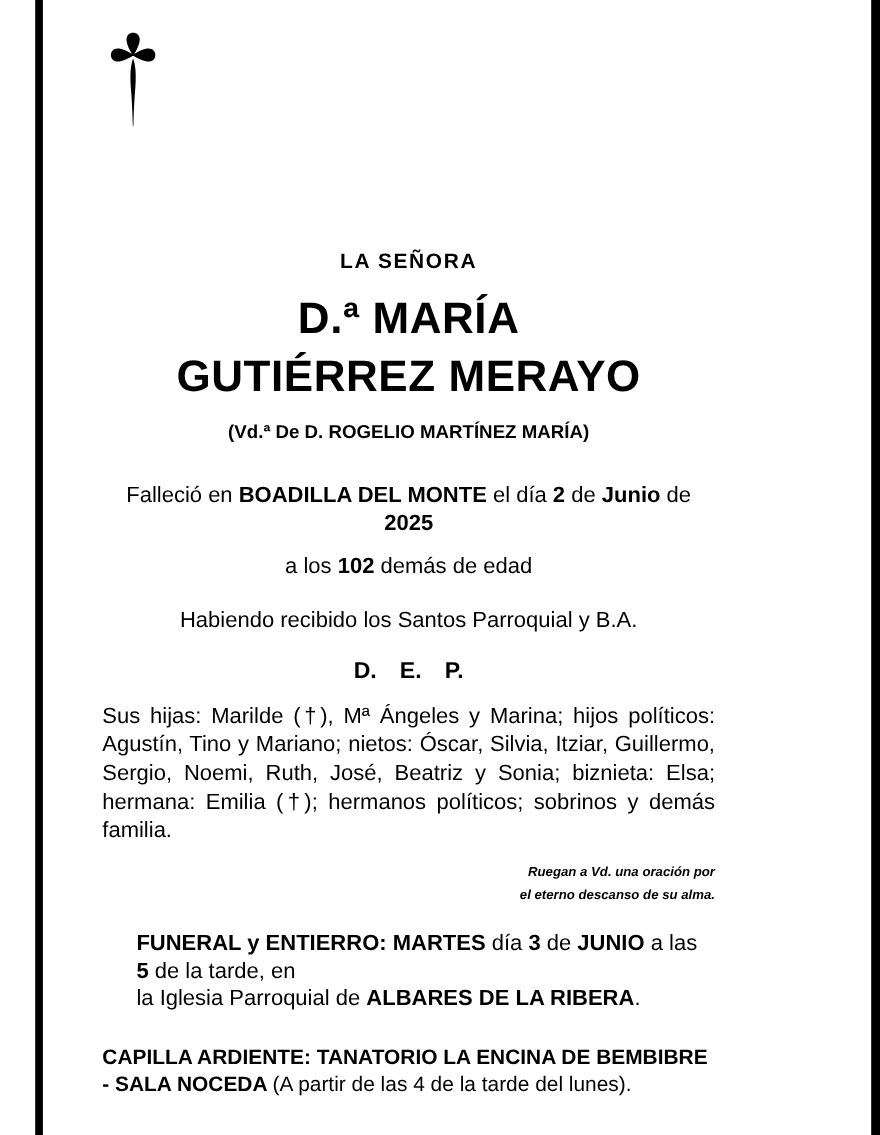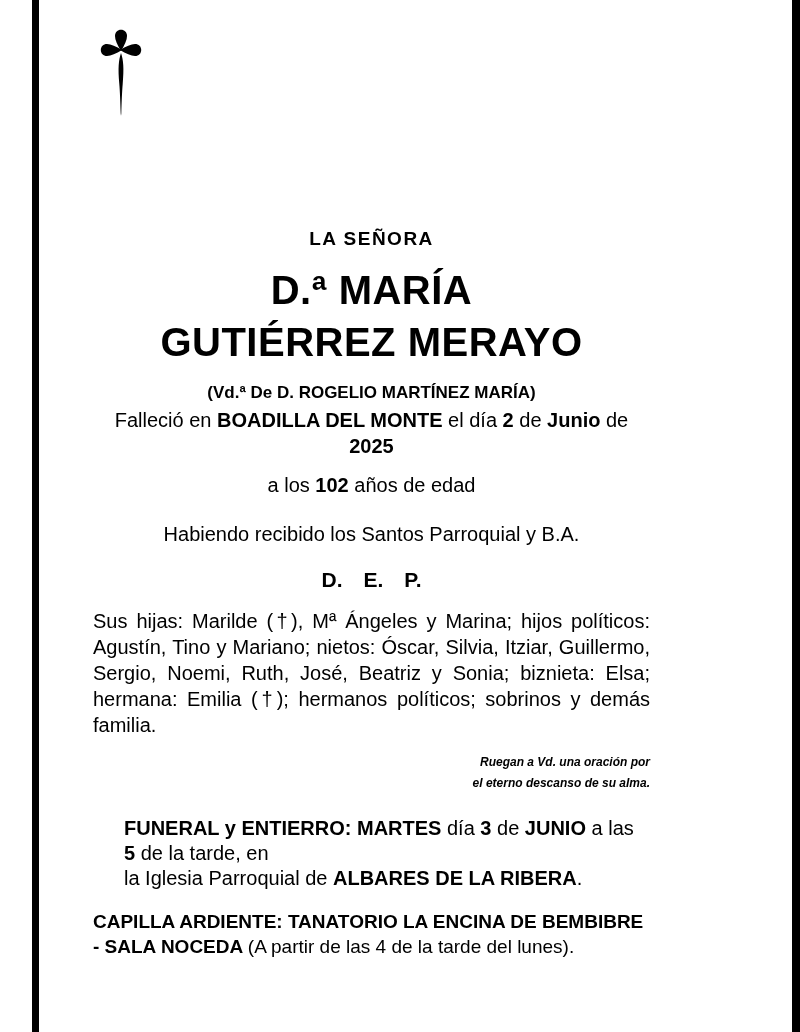--- a/index.html
+++ b/index.html
@@ -40,21 +40,21 @@
     line-height: 52px;
     letter-spacing: 0.5px;
   }
   .widow {
     margin-top: 14px;
     text-align: center;
     font-weight: bold;
     font-size: 17px;
     line-height: 21px;
   }
-  .died   { margin-top: 4px; text-align: center; font-size: 20px; line-height: 26px; }
+  .died   { margin-top: 34px; text-align: center; font-size: 20px; line-height: 26px; }
   .age    { margin-top: 13px; text-align: center; font-size: 20px; line-height: 26px; }
   .sacraments { margin-top: 23px; text-align: center; font-size: 20px; line-height: 26px; }
   .dep {
     margin-top: 20px;
     text-align: center;
     font-weight: bold;
     font-size: 21px;
     line-height: 26px;
   }
   .family {
@@ -71,21 +71,21 @@
     font-size: 12px;
     line-height: 21px;
   }
   .funeral {
     margin-top: 22px;
     font-size: 20px;
     line-height: 25px;
     margin-left: 31px;
   }
   .capilla {
-    margin-top: 18px;
+    margin-top: 28px;
     font-size: 19px;
     line-height: 25px;
   }
   p, h1 { margin: 0; padding: 0; }
   .name, .honorific, .widow, .dep { font-family: "Liberation Sans", "DejaVu Sans", sans-serif; }
   b { font-weight: bold; }
 </style>
 </head>
 <body>
 
@@ -104,21 +104,21 @@
 <div class="content">
 
   <p class="honorific">LA SEÑORA</p>
 
   <h1 class="name"><span>D.ª MARÍA</span><br><span>GUTIÉRREZ MERAYO</span></h1>
 
   <p class="widow">(Vd.ª De D. ROGELIO MARTÍNEZ MARÍA)</p>
 
   <p class="died"><span>Falleció en </span><b>BOADILLA DEL MONTE</b><span> el día </span><b>2</b><span> de </span><b>Junio</b><span> de </span><b>2025</b></p>
 
-  <p class="age"><span>a los </span><b>102</b><span> años de edad</span></p>
+  <p class="age"><span>a los </span><b>102</b><span> demás de edad</span></p>
 
   <p class="sacraments">Habiendo recibido los Santos Parroquial y B.A.</p>
 
   <p class="dep">D. E. P.</p>
 
   <p class="family">Sus hijas: Marilde (†), Mª Ángeles y Marina; hijos políticos: Agustín, Tino y Mariano; nietos: Óscar, Silvia, Itziar, Guillermo, Sergio, Noemi, Ruth, José, Beatriz y Sonia; biznieta: Elsa; hermana: Emilia (†); hermanos políticos; sobrinos y demás familia.</p>
 
   <p class="plea"><span>Ruegan a Vd. una oración por</span><br><span>el eterno descanso de su alma.</span></p>
 
   <p class="funeral"><b>FUNERAL y ENTIERRO: MARTES</b><span> día </span><b>3</b><span> de </span><b>JUNIO</b><span> a las </span><b>5</b><span> de la tarde, en</span><br><span>la Iglesia Parroquial de </span><b>ALBARES DE LA RIBERA</b><span>.</span></p>

